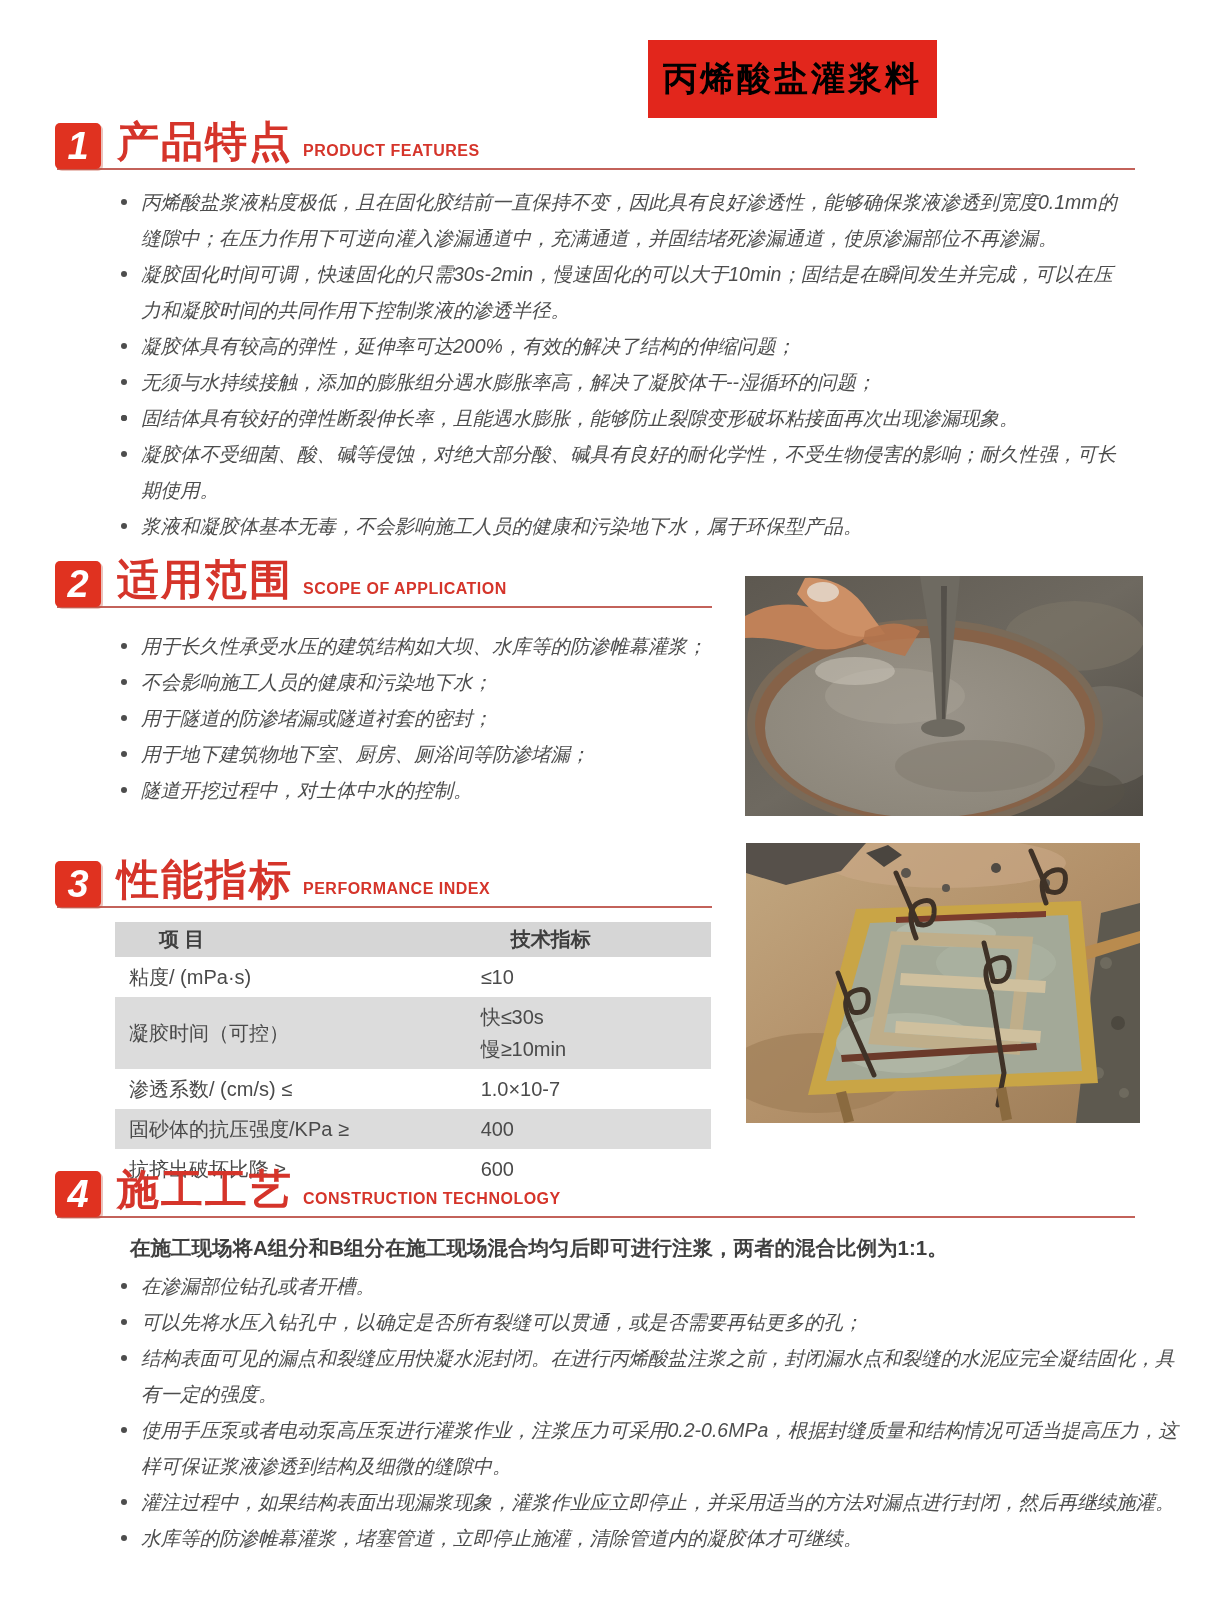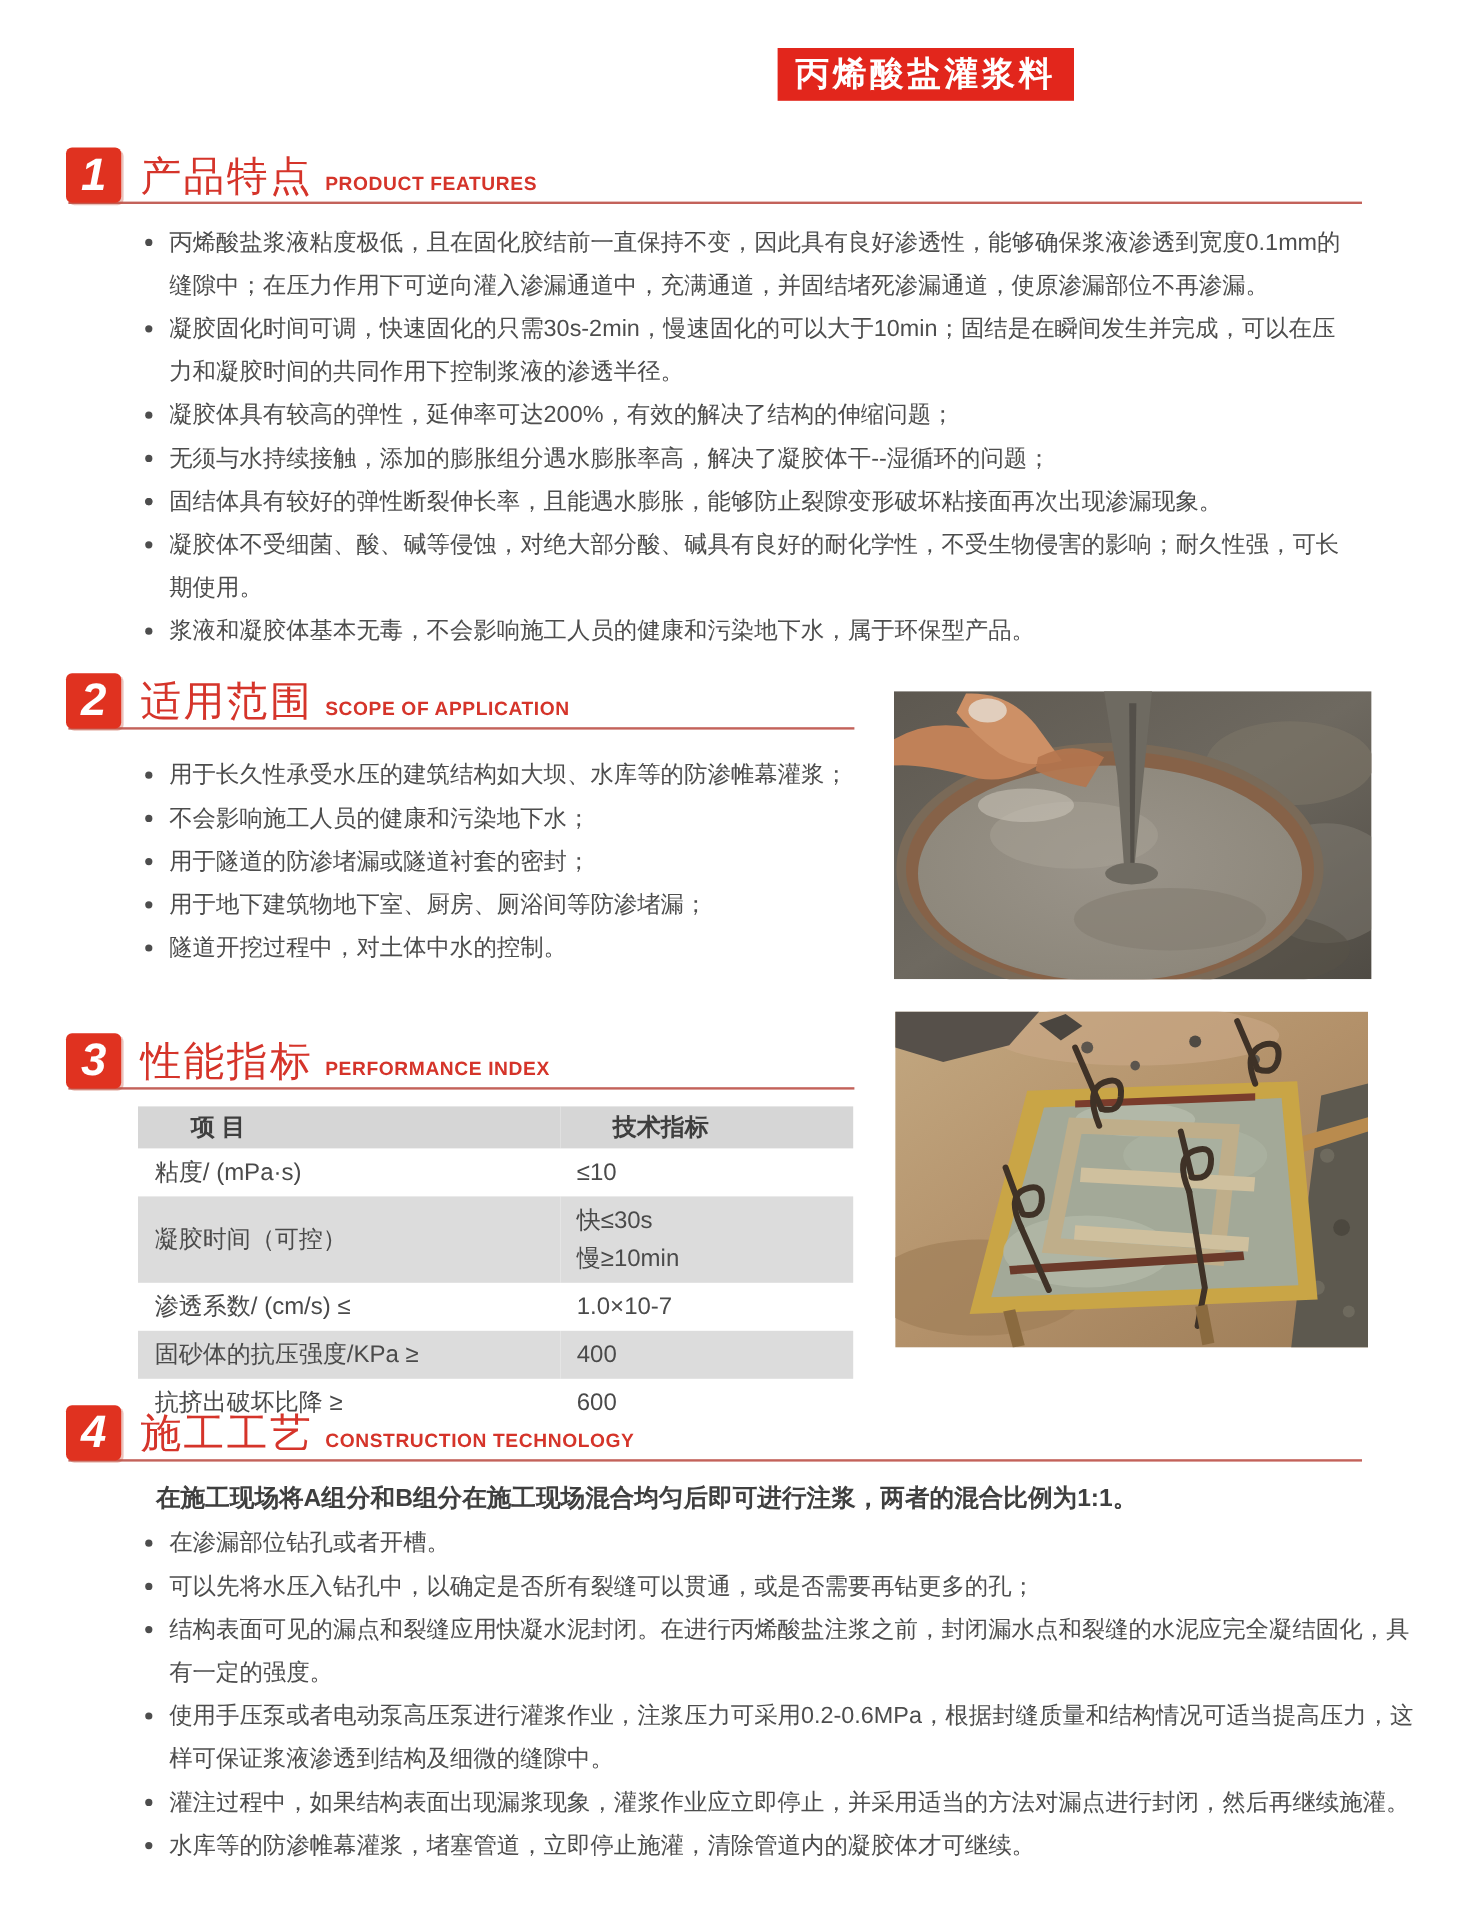--- a/index.html
+++ b/index.html
@@ -12,41 +12,41 @@
     --table-header-bg:#d6d6d6;
   }
   html,body{margin:0;padding:0;background:#ffffff;}
   .page{
     position:relative;width:1232px;height:1600px;background:#ffffff;overflow:hidden;
     font-family:"Liberation Sans","DejaVu Sans",sans-serif;color:var(--body-text);
   }
   
   .banner{
     position:absolute;left:648px;top:40px;height:44px;
-    background:var(--banner-red);color:#ffffff;
-    font-size:28px;font-weight:bold;letter-spacing:3px;
-    display:flex;align-items:center;padding:0 15px;
+    background:var(--banner-red);color:#000000;
+    font-size:34px;font-weight:bold;letter-spacing:3px;
+    display:flex;align-items:center;padding:17px 15px;
   }
   
   .sec{position:absolute;left:55px;}
   .sec-head{position:relative;height:48px;}
   .numbox{
     position:absolute;left:0;top:0;width:46px;height:46px;
     background:var(--numbox-red);border-radius:5px;
     color:#ffffff;font-size:38px;font-weight:bold;font-style:italic;
     display:flex;align-items:center;justify-content:center;
     box-shadow:2px 2px 0 rgba(197,80,60,.35);
     z-index:2;
   }
   .titles{position:absolute;left:62px;bottom:1px;display:flex;align-items:baseline;gap:10px;white-space:nowrap;}
-  .cn-title{color:var(--accent-red);font-size:34px;font-weight:normal;letter-spacing:2px;}
+  .cn-title{color:var(--accent-red);font-size:42px;font-weight:bold;letter-spacing:2px;}
   .en-title{color:var(--accent-red);font-size:16px;font-weight:bold;letter-spacing:.5px;}
   .rule{position:absolute;left:2px;top:45px;height:2px;background:var(--rule-red);}
   
-  ul.blist{list-style:none;margin:0;padding:0;position:absolute;}
+  ul.blist{list-style:none;margin:0;padding:0;position:absolute;font-style:italic;}
   ul.blist li{position:relative;padding-left:26px;font-size:19.5px;line-height:36px;color:var(--body-text);}
   ul.blist .blt{position:absolute;left:6px;top:15px;width:6px;height:6px;border-radius:50%;background:#4d4d4d;}
   .list1{left:115px;top:184px;width:1005px;}
   .list2{left:115px;top:628px;width:615px;}
   .list2 li{line-height:37.5px;}
   .list4{left:115px;top:1268px;width:1078px;}
   
   .tablewrap{position:absolute;left:115px;top:922px;width:596px;}
   table.perf{width:100%;border-collapse:collapse;font-size:20px;color:#4a4a4a;}
   table.perf th,table.perf td{text-align:left;padding:4px 14px;vertical-align:middle;font-weight:normal;}

